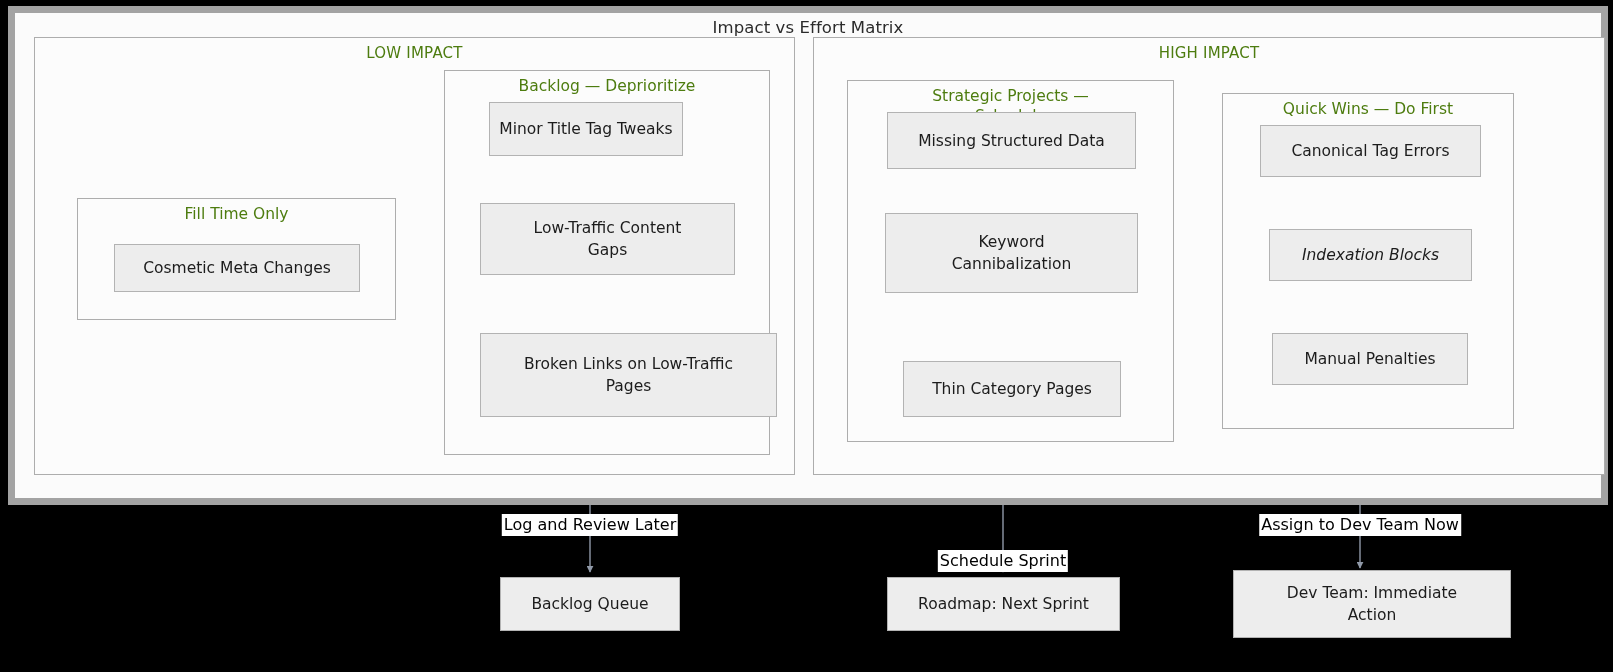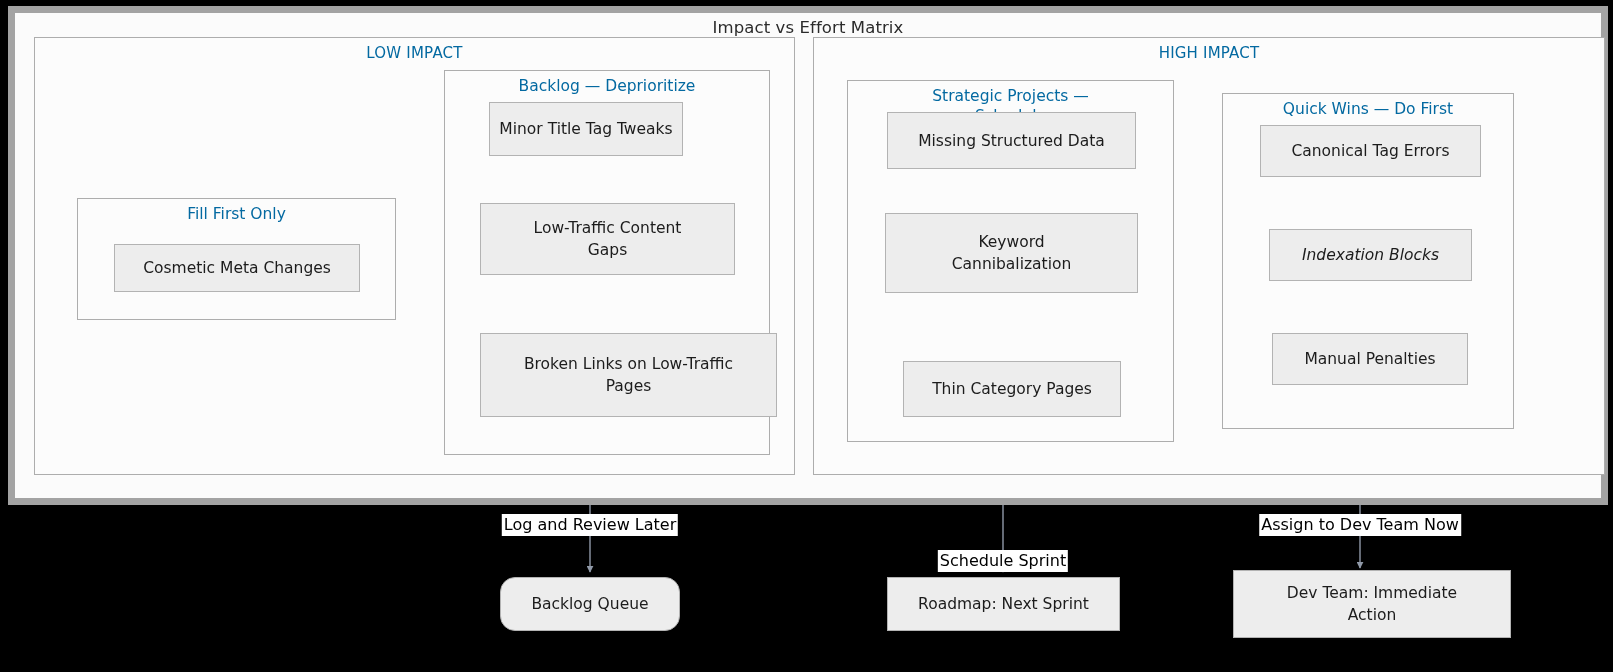--- a/index.html
+++ b/index.html
@@ -45,21 +45,21 @@
     border: 1px solid #adadad;
     box-sizing: border-box;
   }
   .cluster > .cl-label {
     position: absolute;
     left: 0;
     top: 6px;
     width: 100%;
     text-align: center;
     font-size: 15.5px;
-    color: #0369a1;
+    color: #4d7c0f;
     line-height: 1.28;
   }
   .cluster.impact > .cl-label {
     font-size: 15px;
     letter-spacing: .2px;
   }
 
   
   .node {
     position: absolute;
@@ -115,21 +115,21 @@
 </svg>
 
 <div id="canvas">
 
   <div class="graph-title">Impact vs Effort Matrix</div>
 
   <div class="cluster impact" style="left:19px; top:24px; width:761px; height:438px;">
     <div class="cl-label">LOW IMPACT</div>
 
     <div class="cluster" style="left:42px; top:160px; width:319px; height:122px;">
-      <div class="cl-label">Fill First Only</div>
+      <div class="cl-label">Fill Time Only</div>
       <div class="node" style="left:36px; top:45px; width:246px; height:48px;">Cosmetic Meta Changes</div>
     </div>
 
     <div class="cluster" style="left:409px; top:32px; width:326px; height:385px;">
       <div class="cl-label">Backlog — Deprioritize</div>
       <div class="node" style="left:44px; top:31px; width:194px; height:54px;">Minor Title Tag Tweaks</div>
       <div class="node" style="left:35px; top:132px; width:255px; height:72px; padding:0 46px;">Low-Traffic Content Gaps</div>
       <div class="node" style="left:35px; top:262px; width:297px; height:84px; padding:0 18px;">Broken Links on Low-Traffic Pages</div>
     </div>
   </div>
@@ -147,21 +147,21 @@
     <div class="cluster" style="left:408px; top:55px; width:292px; height:336px;">
       <div class="cl-label">Quick Wins — Do First</div>
       <div class="node" style="left:37px; top:31px; width:221px; height:52px;">Canonical Tag Errors</div>
       <div class="node" style="left:46px; top:135px; width:203px; height:52px;font-style:italic;">Indexation Blocks</div>
       <div class="node" style="left:49px; top:239px; width:196px; height:52px;">Manual Penalties</div>
     </div>
   </div>
 
 </div>
 
-<div class="node" style="left:500px; top:577px; width:180px; height:54px;border-radius:15px;">Backlog Queue</div>
+<div class="node" style="left:500px; top:577px; width:180px; height:54px;">Backlog Queue</div>
 
 <div class="node" style="left:887px; top:577px; width:233px; height:54px;">Roadmap: Next Sprint</div>
 
 <div class="node" style="left:1233px; top:570px; width:278px; height:68px; padding:0 46px;">Dev Team: Immediate Action</div>
 
 <div class="edge-label" style="left:590px; top:514px;">Log and Review Later</div>
 <div class="edge-label" style="left:1003px; top:514px;margin-top:36px;">Schedule Sprint</div>
 <div class="edge-label" style="left:1360px; top:514px;">Assign to Dev Team Now</div>
 
 </body></html>

